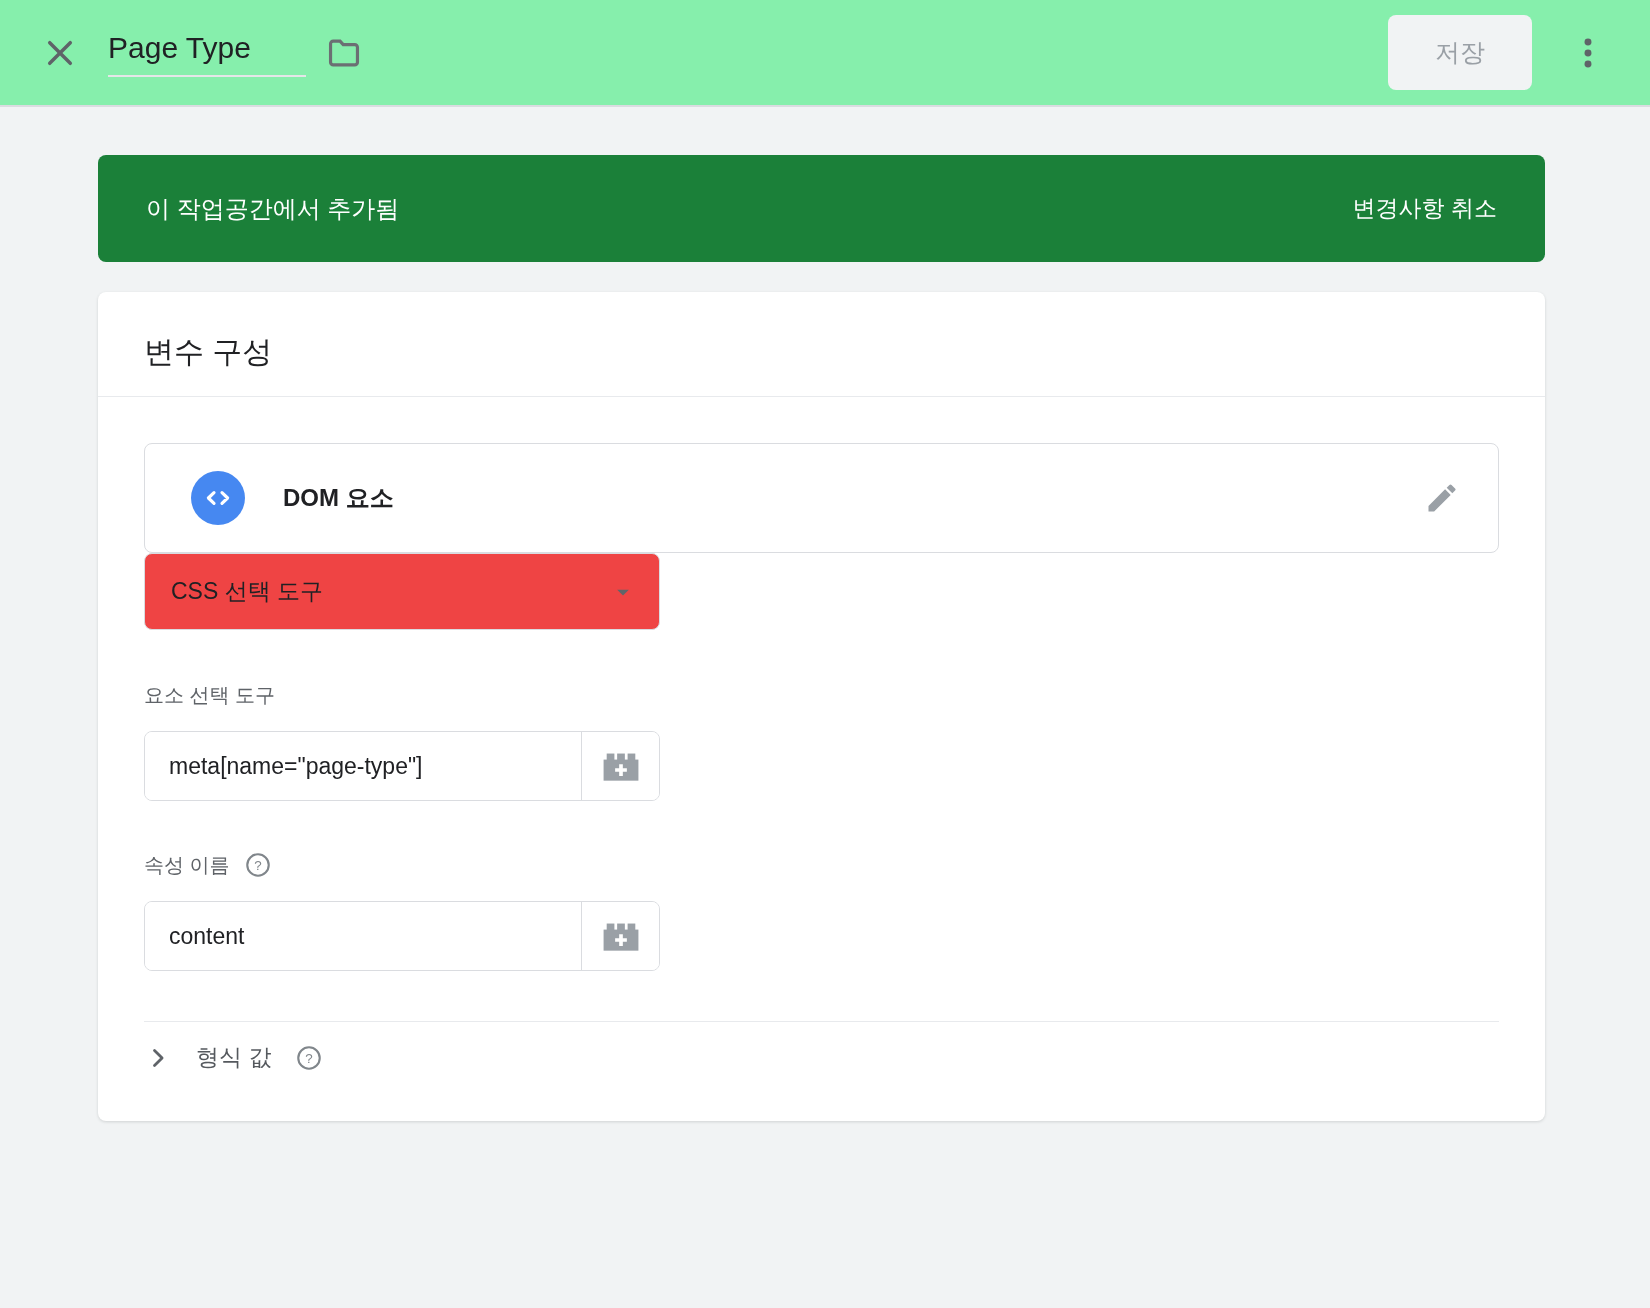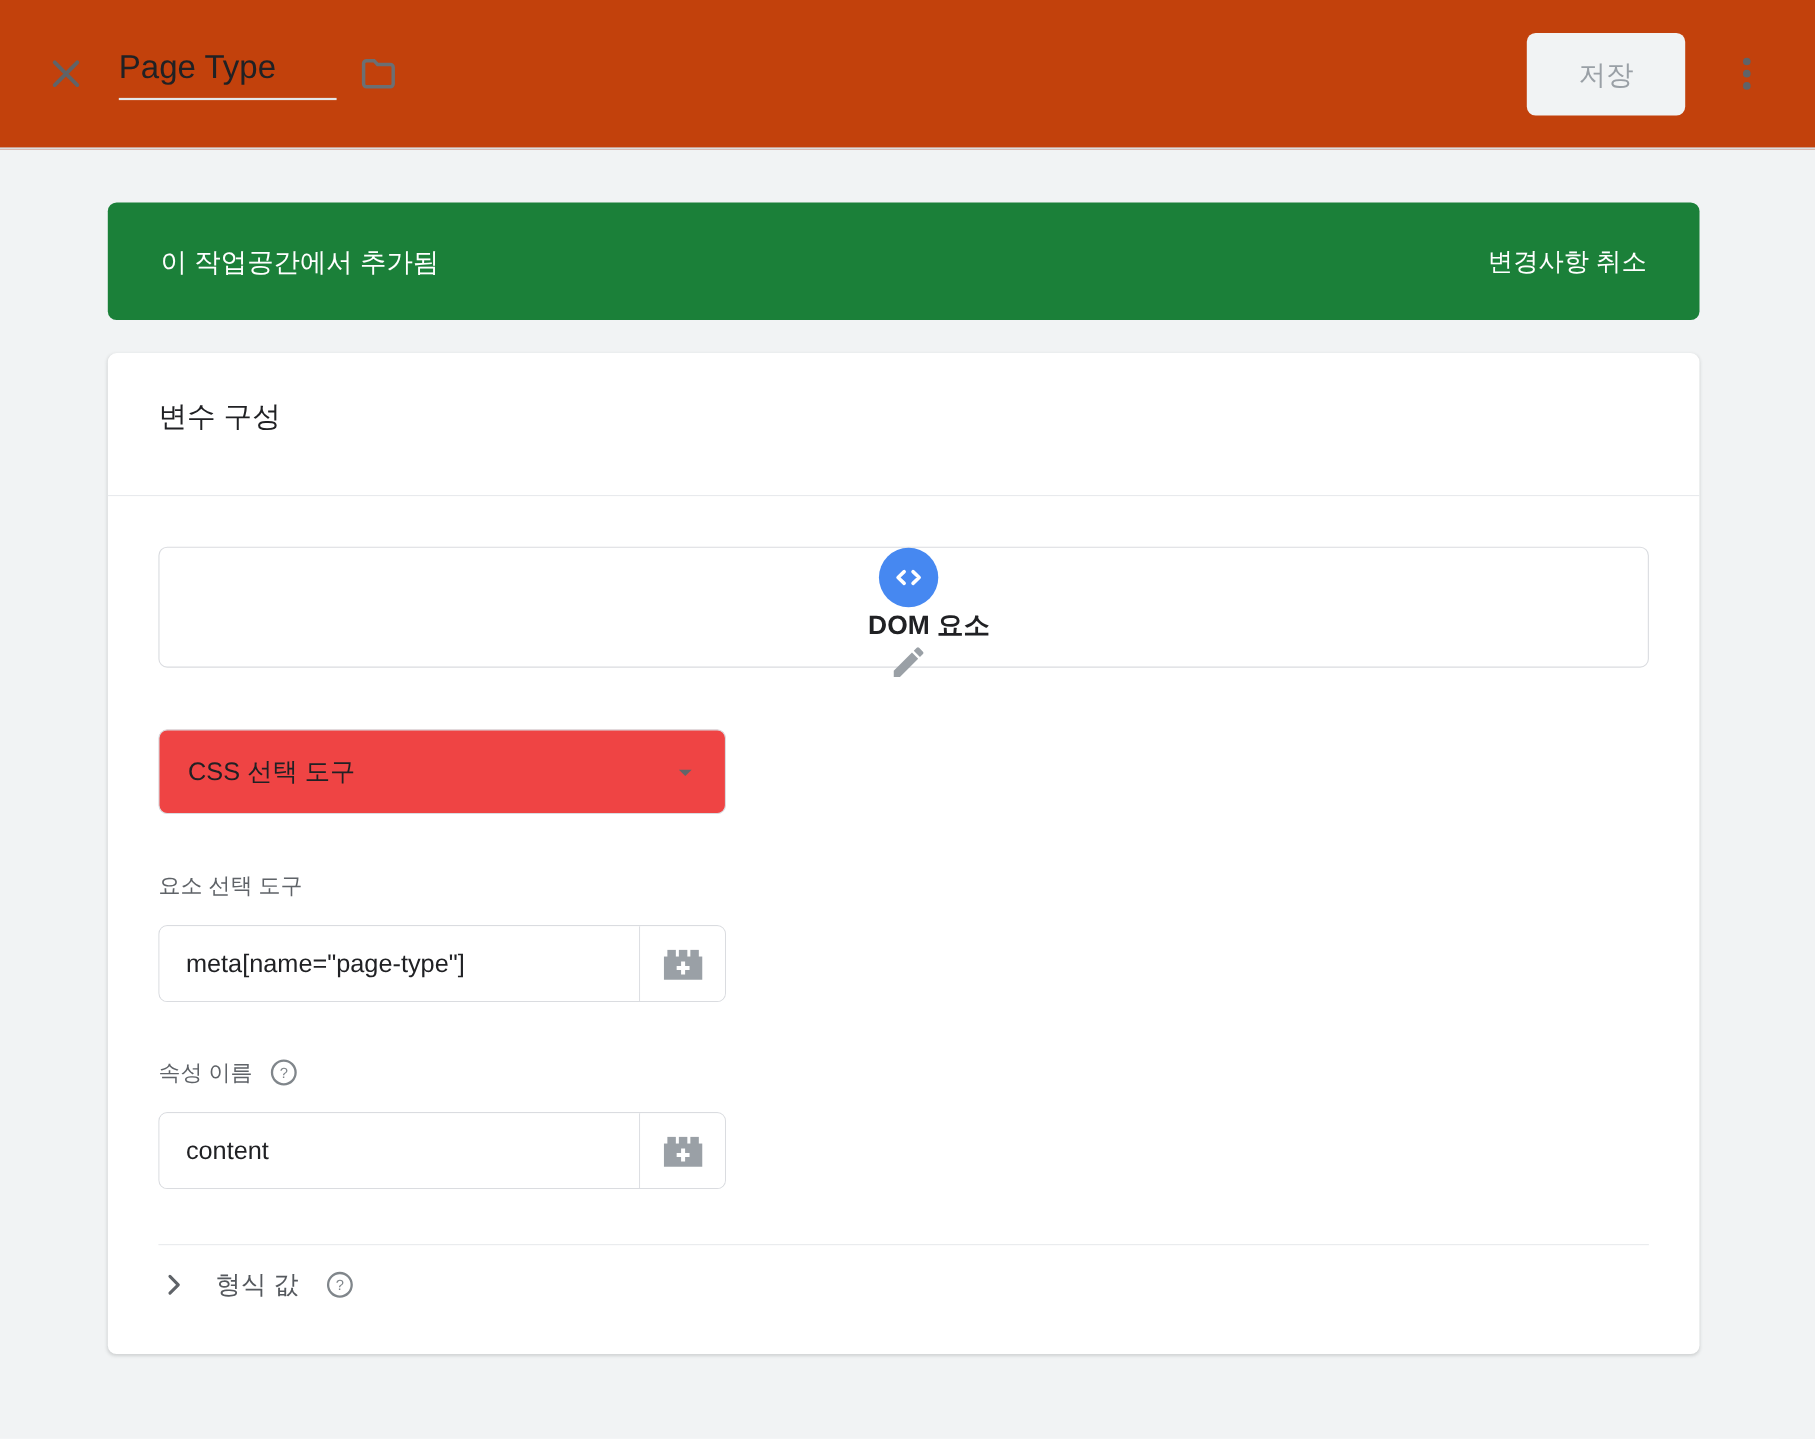--- a/index.html
+++ b/index.html
@@ -5,21 +5,21 @@
   * { box-sizing: border-box; margin: 0; padding: 0; }
   html, body { width: 1650px; height: 1308px; }
   body {
     background: #f1f3f4;
     font-family: "Liberation Sans", sans-serif;
     color: #202124;
     overflow: hidden;
   }
   
   .topbar {
-    height: 136px; background: #c2410c;
+    height: 107px; background: #86efac;
     border-bottom: 2px solid #dadce0;
     display: flex; align-items: center;
     padding: 0 42px 0 40px;
   }
   .icon-btn {
     background: none; border: none; cursor: pointer;
     display: flex; align-items: center; justify-content: center;
     padding: 0;
   }
   .close-btn { width: 40px; height: 40px; }
@@ -47,33 +47,33 @@
     padding: 0 48px; color: #ffffff;
   }
   .banner-msg { font-size: 24px; }
   .banner-action { font-size: 23px; cursor: pointer; white-space: nowrap; }
   
   .card {
     margin-top: 30px; background: #ffffff; border-radius: 8px;
     box-shadow: 0 1px 3px rgba(60,64,67,0.18);
   }
   .card-header {
-    padding: 40px 46px 54px; font-size: 26px; color: #202124;
+    padding: 40px 46px 23px; font-size: 30px; color: #202124;
     border-bottom: 1px solid #e8eaed;
   }
   .card-body { padding: 46px 46px 48px; }
   .field-label {
     font-size: 20px; color: #5f6368;
     display: flex; align-items: center; gap: 14px;
     margin-bottom: 22px;
   }
   .type-box {
     height: 110px; border: 1px solid #dadce0; border-radius: 8px;
     display: flex; align-items: center;
-    padding: 0 38px 0 46px; margin-bottom: 56px; flex-direction: column;
+    padding: 0 38px 0 46px; 
   }
   .type-icon-circle {
     width: 54px; height: 54px; border-radius: 50%;
     display: flex; align-items: center; justify-content: center;
     flex: 0 0 auto;
   }
   .type-name { margin-left: 38px; font-size: 24px; font-weight: bold; color: #202124; }
   .type-spacer { flex: 1; }
   .select-box {
     width: 516px; height: 77px; border: 1px solid #dadce0; border-radius: 8px;

